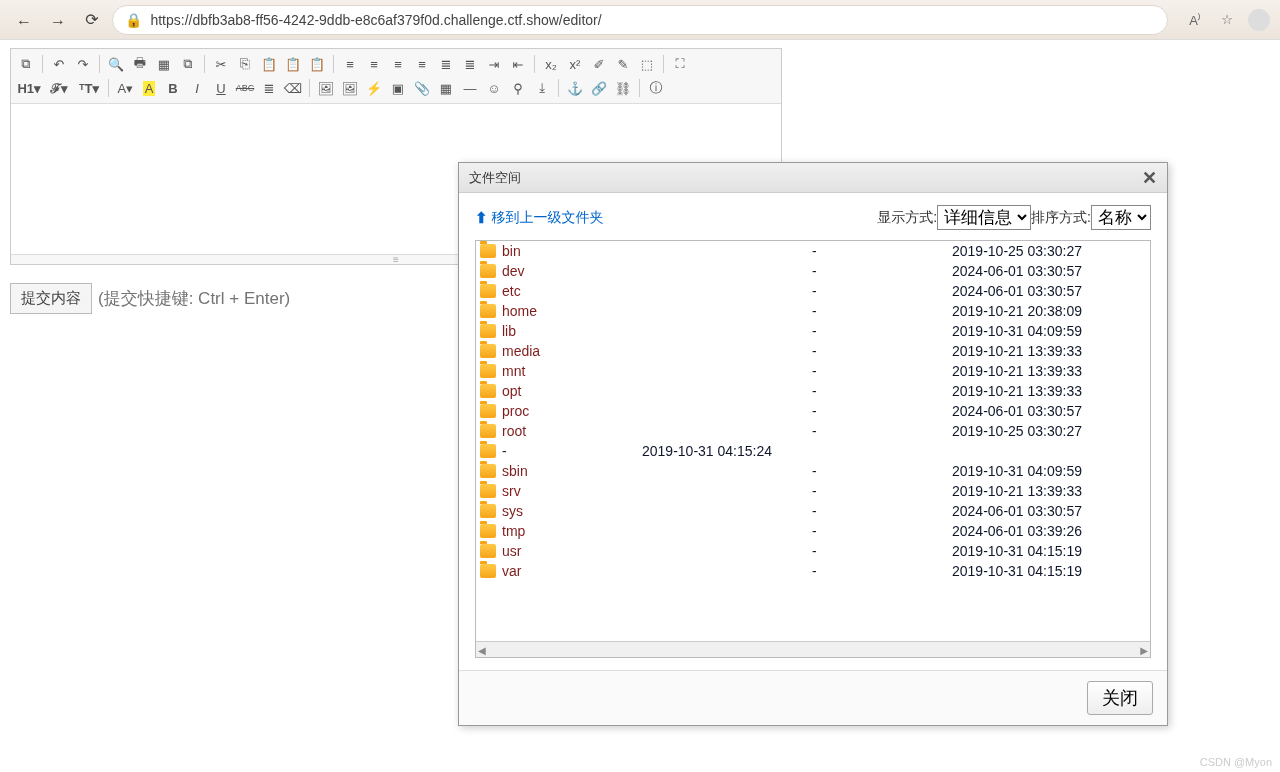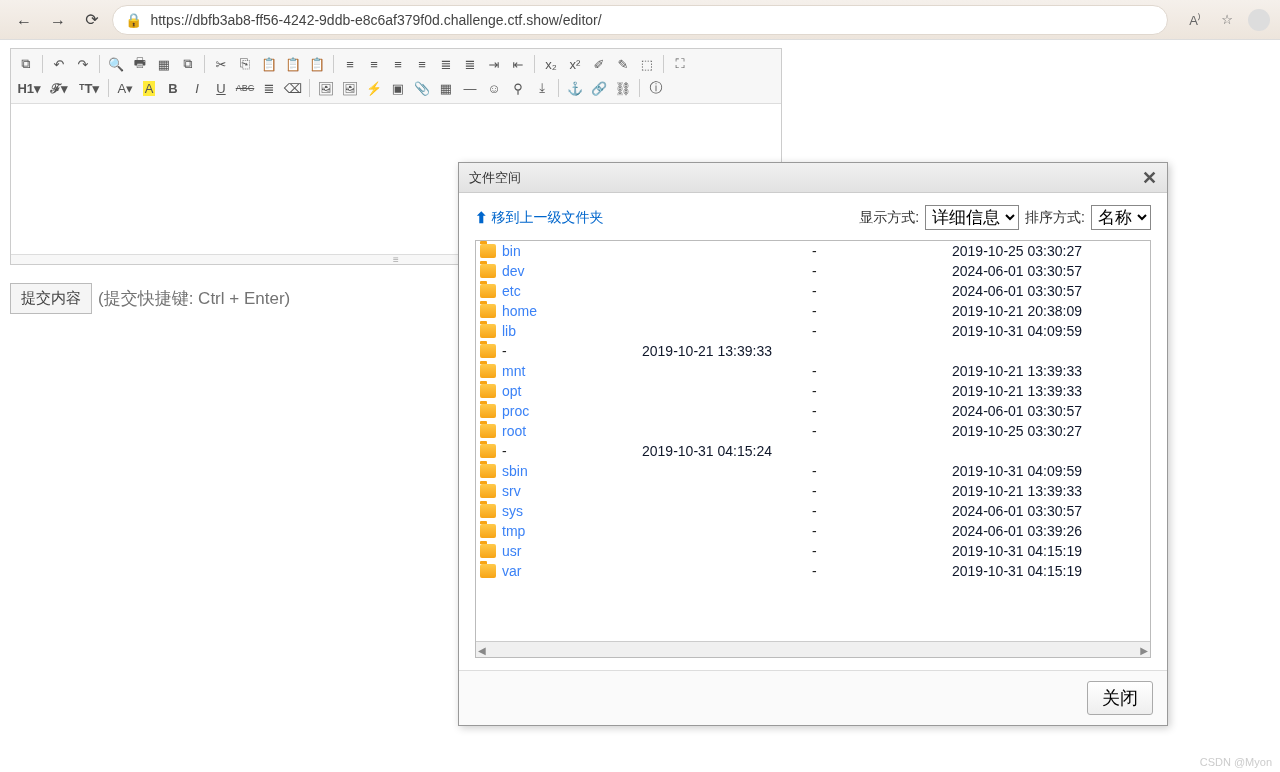--- a/index.html
+++ b/index.html
@@ -30,28 +30,28 @@
 .hint { font-size: 17px; color: #737373; }
 
 
 .dialog { position: absolute; left: 458px; top: 162px; width: 710px; border: 1px solid #999; background: #fff; box-shadow: 2px 2px 8px rgba(0,0,0,0.2); }
 .dialog-title { height: 30px; background: linear-gradient(#f0f0f0,#e2e2e2); border-bottom: 1px solid #ccc; display: flex; align-items: center; justify-content: space-between; padding: 0 10px; font-size: 13px; color: #333; }
 .close-btn { font-size: 18px; color: #555; cursor: pointer; font-weight: bold; }
 .dialog-body { padding: 12px 16px; }
 .dialog-nav { display: flex; align-items: center; justify-content: space-between; margin-bottom: 10px; }
 .up-link { color: #0066cc; display: flex; align-items: center; gap: 4px; cursor: pointer; font-size: 14px; }
 .up-arrow { color: #0066cc; font-weight: bold; font-size:15px; }
-.view-opts { display: flex; align-items: center; gap: 6px; font-size: 14px; color: #333; }
+.view-opts { display: flex; align-items: center; font-size: 14px; color: #333; }
 .sel { border: 1px solid #888; font-size: 17px; padding: 1px 2px; background: #fff; }
 .file-list-wrap { border: 1px solid #bbb; height: 418px; position: relative; overflow: hidden; }
 .file-list { overflow-y: scroll; height: 400px; }
 .file-row { display: flex; align-items: center; padding: 1px 4px; height: 20px; white-space: nowrap; }
 .folder-icon { width: 16px; height: 14px; background: linear-gradient(#ffc94a,#f7a416); border-radius: 2px; margin-right: 6px; position: relative; flex-shrink: 0; }
 .folder-icon::before { content: ""; position: absolute; top: -3px; left: 0; width: 7px; height: 3px; background: #f7a416; border-radius: 1px 1px 0 0; }
-.file-name { flex: 0 0 310px; font-size: 14px; color: #3b82f6; }
+.file-name { flex: 0 0 310px; font-size: 14px; color: #7f1d1d; }
 .file-size { flex: 0 0 115px; font-size: 14px; color: #222; }
 .file-date { flex: 0 0 180px; font-size: 14px; color: #0f172a; text-align: center; }
 .scroll-h { height: 17px; background: #f0f0f0; border-top: 1px solid #ccc; display:flex; justify-content:space-between; align-items:center; padding:0 2px; color:#888; font-size:10px; }
 .dialog-foot { padding: 10px 14px; text-align: right; border-top: 1px solid #ddd; background: #fafafa; }
 .dlg-btn { padding: 4px 14px; border: 1px solid #aaa; background: linear-gradient(#fff,#eee); font-size: 18px; cursor: pointer; border-radius: 3px; }
 
 .watermark { position: absolute; right: 8px; bottom: 4px; font-size: 11px; color: #ccc; }
 </style>
 </head>
 <body>
@@ -195,20 +195,21 @@
             <span class="file-date">2019-10-21 20:38:09</span>
           </div>
           <div class="file-row">
             <span class="folder-icon"></span>
             <span class="file-name">lib</span>
             <span class="file-size">-</span>
             <span class="file-date">2019-10-31 04:09:59</span>
           </div>
           <div class="file-row">
             <span class="folder-icon"></span>
+            <span class="file-name">media</span>
             <span class="file-size">-</span>
             <span class="file-date">2019-10-21 13:39:33</span>
           </div>
           <div class="file-row">
             <span class="folder-icon"></span>
             <span class="file-name">mnt</span>
             <span class="file-size">-</span>
             <span class="file-date">2019-10-21 13:39:33</span>
           </div>
           <div class="file-row">

